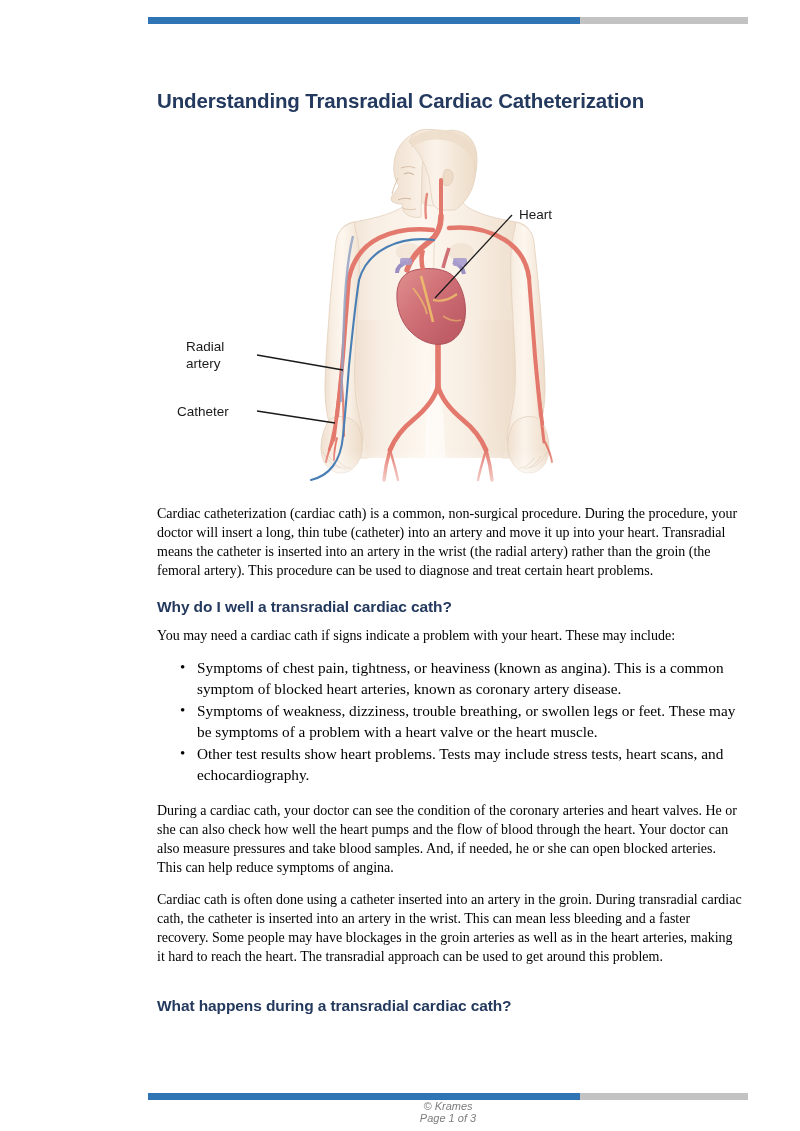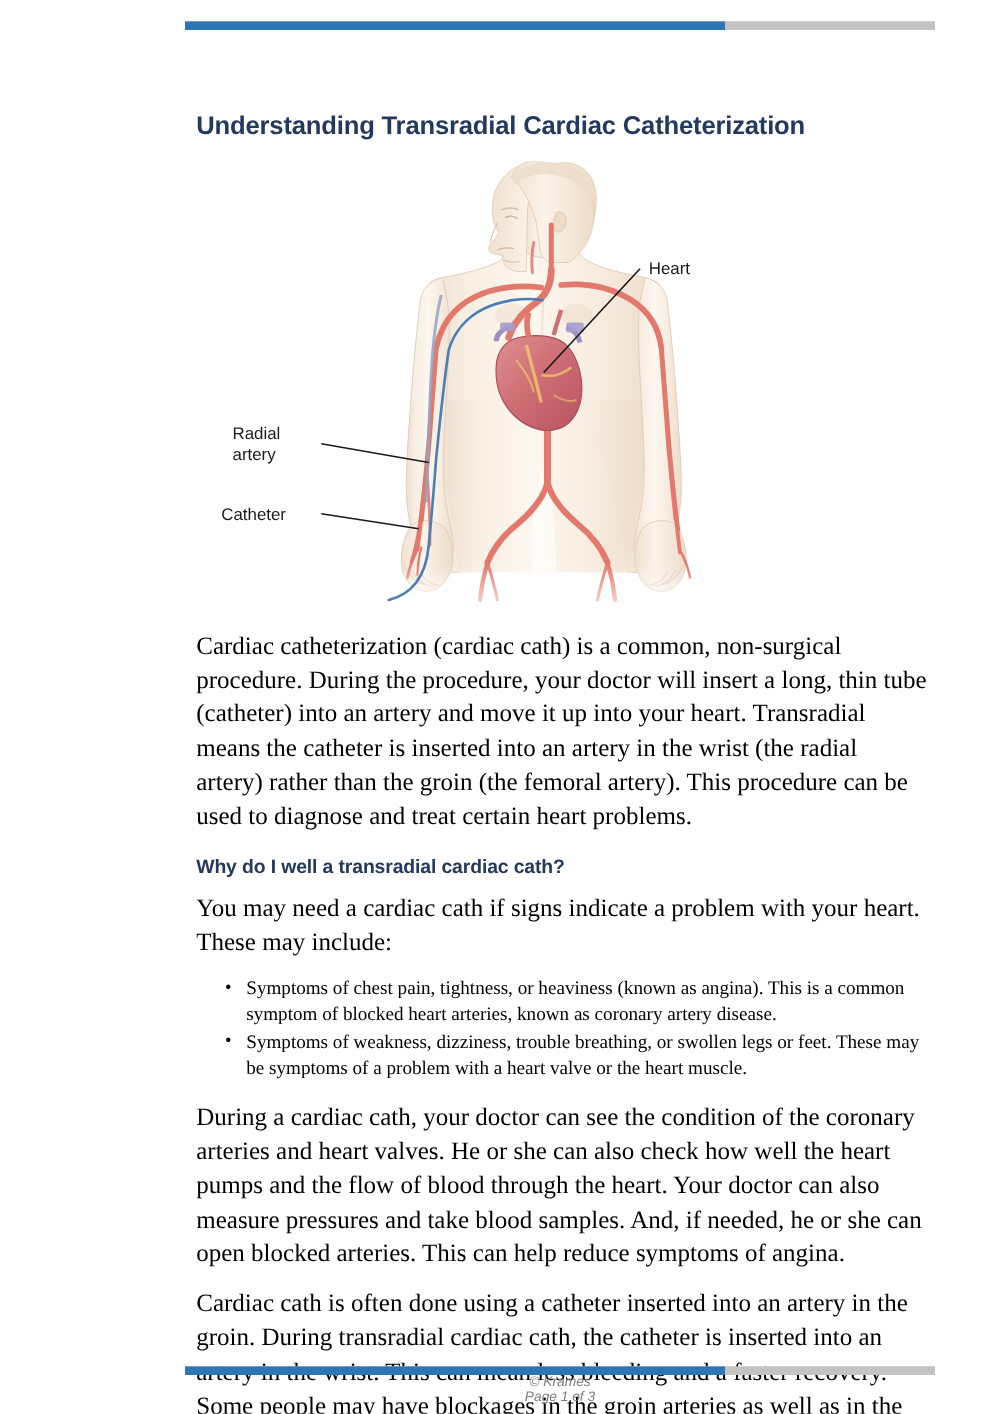--- a/index.html
+++ b/index.html
@@ -65,21 +65,21 @@
     font-size: 15.5px;
     font-weight: bold;
     color: #24395e;
     margin: 17px 0 9px 0;
     letter-spacing: -0.1px;
     line-height: 1.3;
   }
   h2.spaced-heading { margin-top: 30px; }
 
   p.body-text {
-    font-size: 20px;
+    font-size: 14px;
     line-height: 1.365;
     margin: 0 0 13px 0;
     text-align: left;
   }
 
   ul.bullets {
     margin: 5px 0 15px 0;
     padding-left: 38px;
     list-style: none;
   }
@@ -376,20 +376,21 @@
 
     <p class="body-text">Cardiac catheterization (cardiac cath) is a common, non-surgical procedure. During the procedure, your doctor will insert a long, thin tube (catheter) into an artery and move it up into your heart. Transradial means the catheter is inserted into an artery in the wrist (the radial artery) rather than the groin (the femoral artery). This procedure can be used to diagnose and treat certain heart problems.</p>
 
     <h2 class="section-heading">Why do I well a transradial cardiac cath?</h2>
 
     <p class="body-text">You may need a cardiac cath if signs indicate a problem with your heart. These may include:</p>
 
     <ul class="bullets">
       <li>Symptoms of chest pain, tightness, or heaviness (known as angina). This is a common symptom of blocked heart arteries, known as coronary artery disease.</li>
       <li>Symptoms of weakness, dizziness, trouble breathing, or swollen legs or feet. These may be symptoms of a problem with a heart valve or the heart muscle.</li>
+      <li>Other test results show heart problems. Tests may include stress tests, heart scans, and echocardiography.</li>
     </ul>
 
     <p class="body-text">During a cardiac cath, your doctor can see the condition of the coronary arteries and heart valves. He or she can also check how well the heart pumps and the flow of blood through the heart. Your doctor can also measure pressures and take blood samples. And, if needed, he or she can open blocked arteries. This can help reduce symptoms of angina.</p>
 
     <p class="body-text">Cardiac cath is often done using a catheter inserted into an artery in the groin. During transradial cardiac cath, the catheter is inserted into an artery in the wrist. This can mean less bleeding and a faster recovery. Some people may have blockages in the groin arteries as well as in the heart arteries, making it hard to reach the heart. The transradial approach can be used to get around this problem.</p>
 
     <h2 class="section-heading spaced-heading">What happens during a transradial cardiac cath?</h2>
 
   </div>
 

